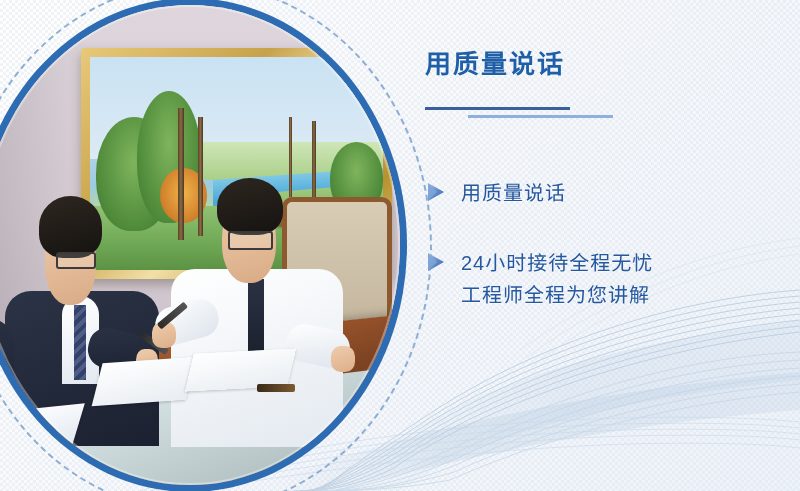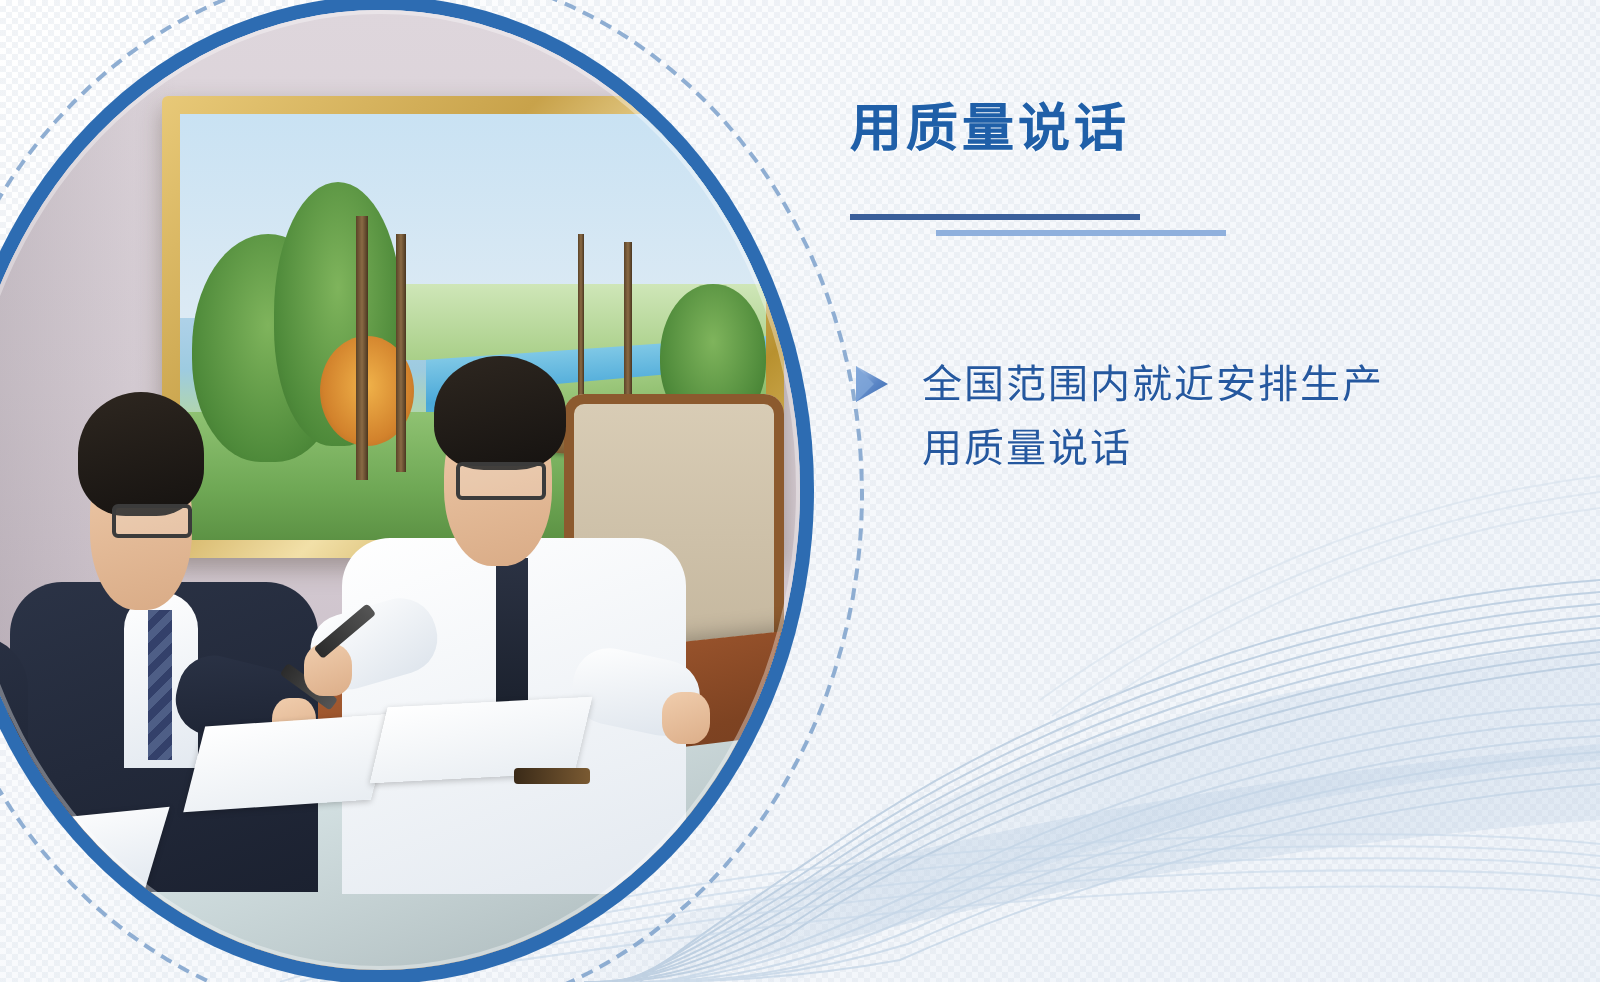--- a/index.html
+++ b/index.html
@@ -432,20 +432,36 @@
           <linearGradient id="ag1" x1="0" y1="0" x2="1" y2="1">
             <stop offset="0%" stop-color="#a8c4e8"></stop>
             <stop offset="55%" stop-color="#5b86c6"></stop>
             <stop offset="100%" stop-color="#3b6bb0"></stop>
           </linearGradient>
         </defs>
         <path d="M3,2 L19,11 L3,20 Z" fill="url(#ag1)"></path>
         <path d="M3,2 L12,11 L3,20 Z" fill="#7ea4d8" opacity=".85"></path>
       </svg>
       <div class="bullet-lines">
-        <div class="bullet-line">全国范围内就近安排生产</div>
         <div class="bullet-line">用质量说话</div>
       </div>
     </div>
 
+    <div class="bullet" id="bullet-2">
+      <svg class="bullet-arrow" viewBox="0 0 22 22">
+        <defs>
+          <linearGradient id="ag2" x1="0" y1="0" x2="1" y2="1">
+            <stop offset="0%" stop-color="#a8c4e8"></stop>
+            <stop offset="55%" stop-color="#5b86c6"></stop>
+            <stop offset="100%" stop-color="#3b6bb0"></stop>
+          </linearGradient>
+        </defs>
+        <path d="M3,2 L19,11 L3,20 Z" fill="url(#ag2)"></path>
+        <path d="M3,2 L12,11 L3,20 Z" fill="#7ea4d8" opacity=".85"></path>
+      </svg>
+      <div class="bullet-lines">
+        <div class="bullet-line">24小时接待全程无忧</div>
+        <div class="bullet-line">工程师全程为您讲解</div>
+      </div>
+    </div>
 
   </div>
 </div>
 
 </body></html>

